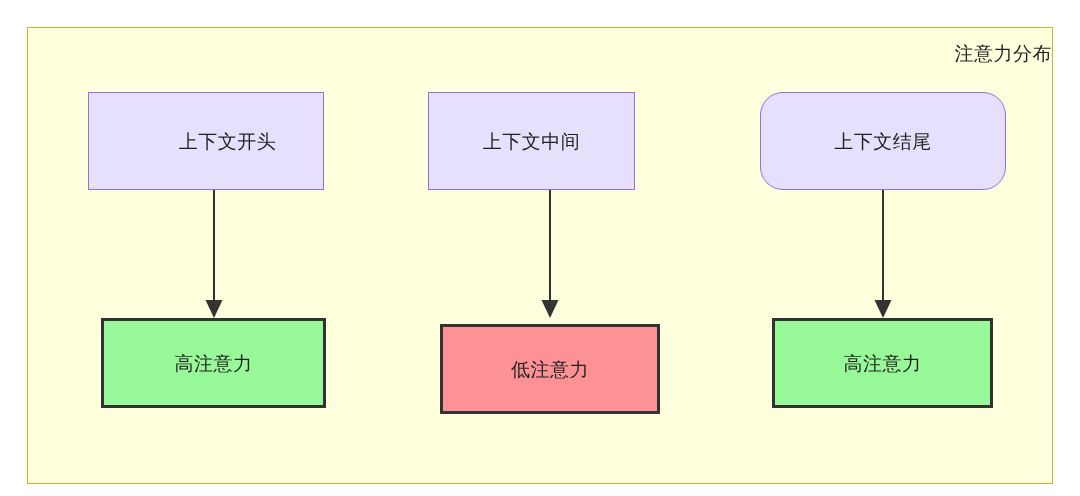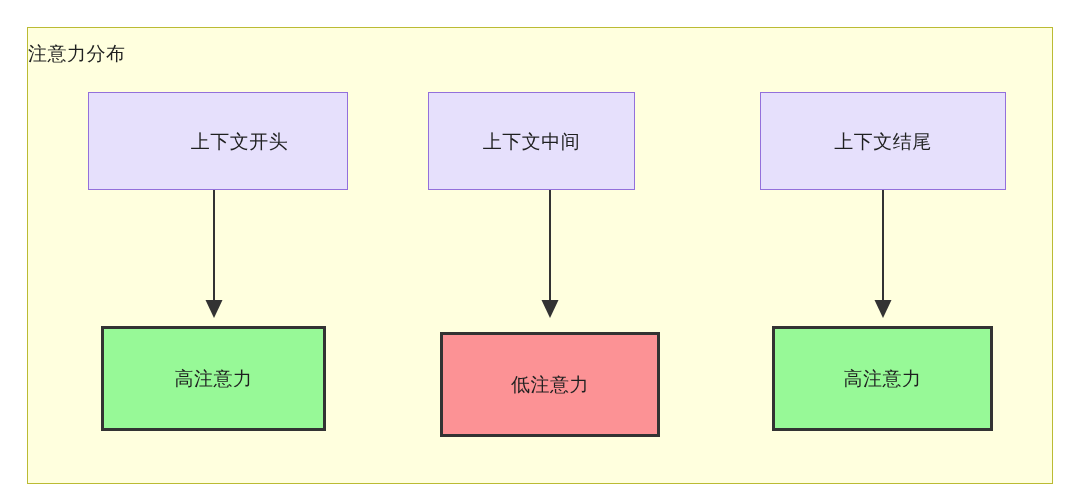--- a/index.html
+++ b/index.html
@@ -31,21 +31,21 @@
     background: #ffffde;
     border: 1px solid #bbbb33;
     box-sizing: border-box;
   }
 
   .subgraph-title {
     position: absolute;
     left: 0;
     top: 14px;
     width: 100%;
-    text-align: left;
+    text-align: right;
     font-size: 19px;
     line-height: 24px;
     color: #1f2020;
     letter-spacing: 0.5px;
   }
 
   
   .node {
     position: absolute;
     box-sizing: border-box;
@@ -58,40 +58,39 @@
     letter-spacing: 0.5px;
   }
 
   .node-context {
     background: #e6e0fc;
     border: 1.6px solid #9370db;
     height: 98px;
   }
 
   .node-outcome {
-    height: 105px;
+    height: 90px;
     border-width: 3.2px;
     border-style: solid;
-    margin-top: 8px;
   }
 
   .node-outcome.high {
     background: #97f997;
     border-color: #333333;
   }
 
   .node-outcome.low {
     background: #fc9295;
     border-color: #333333;
   }
 
   
-  .col-1.node-context { left: 88px;  top: 92px;  width: 260px; padding-left: 43px; }
+  .col-1.node-context { left: 88px;  top: 92px;  width: 236px; padding-left: 43px; }
   .col-2.node-context { left: 428px; top: 92px;  width: 207px; }
-  .col-3.node-context { left: 760px; top: 92px;  width: 246px; }
+  .col-3.node-context { left: 760px; top: 92px;  width: 246px; border-radius: 23px; }
 
   .col-1.node-outcome { left: 101px; top: 318px; width: 225px; }
   .col-2.node-outcome { left: 440px; top: 324px; width: 220px; }
   .col-3.node-outcome { left: 772px; top: 318px; width: 221px; }
 
   
   .edge-layer {
     position: absolute;
     left: 0;
     top: 0;

